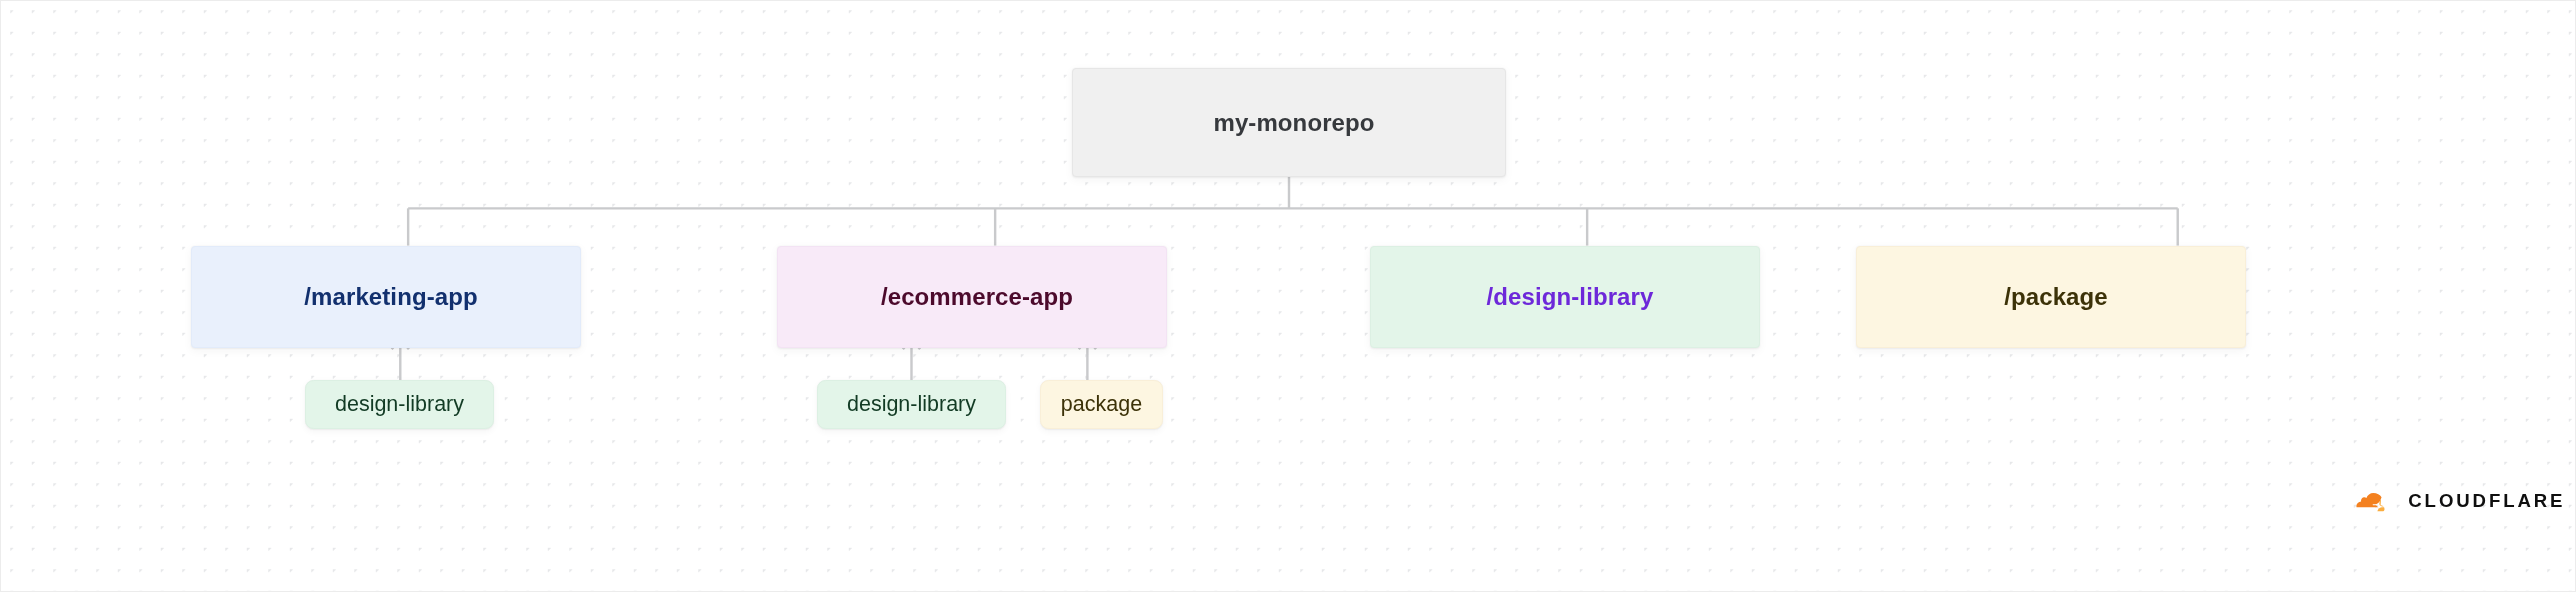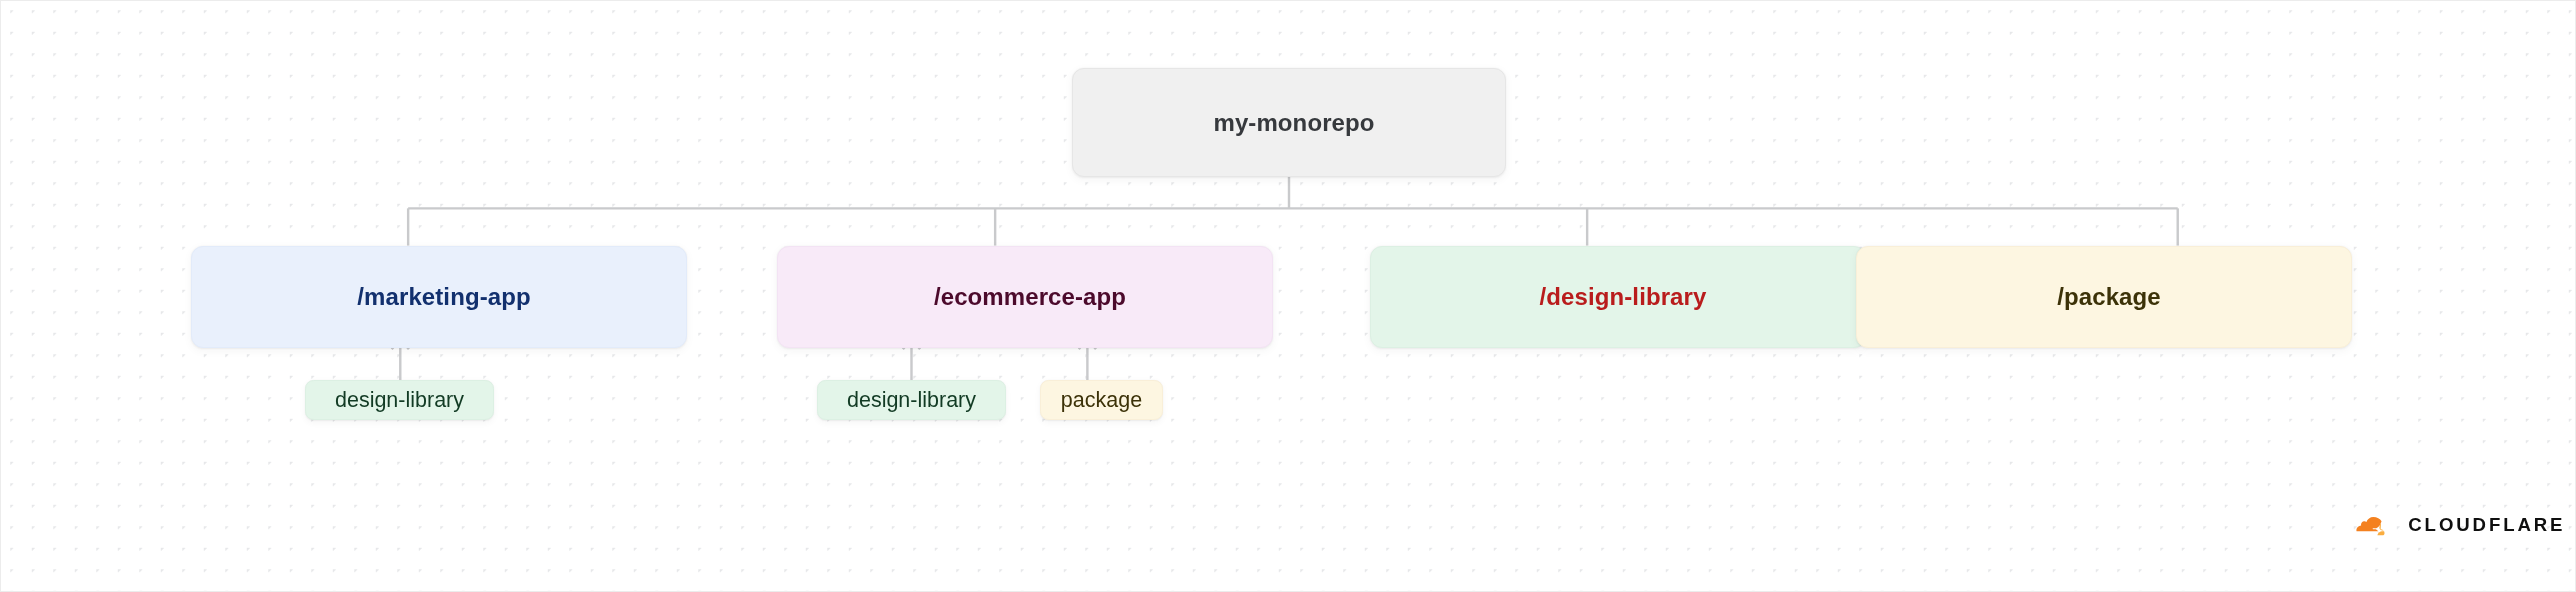--- a/index.html
+++ b/index.html
@@ -32,42 +32,42 @@
     width: 2576px; height: 592px;
     pointer-events: none;
   }
 
   
   .node {
     position: absolute;
     display: flex;
     align-items: center;
     justify-content: center;
-    border-radius: 12px;
+    border-radius: 4px;
     box-shadow: 0 0.7px 2.1px rgba(0,0,0,0.055), 0 2.9px 10px rgba(0,0,0,0.045);
     box-sizing: border-box;
     padding-left: 10px;
   }
   .node-label {
     font-weight: bold;
     letter-spacing: 0.1px;
     white-space: nowrap;
   }
 
   .node.root {
     left: 1071px; top: 67px;
     width: 434px; height: 109px;
     background: #f0f0f0;
     border: 0.7px solid #e6e6e6;
   }
   .node.root .node-label { font-size: 24px; color: #36393d; }
 
   .node.child {
     top: 245px;
-    width: 496px; height: 102px;
+    width: 390px; height: 102px;
   }
   .node.child .node-label { font-size: 24px; }
 
   .node.marketing {
     left: 190px;
     background: #e9f0fc;
     border: 0.7px solid #e2ebfa;
   }
   .node.marketing .node-label { color: #12306e; }
 
@@ -76,34 +76,34 @@
     background: #f8eaf8;
     border: 0.7px solid #f3e3f4;
   }
   .node.ecommerce .node-label { color: #4c0a2c; }
 
   .node.designlib {
     left: 1369px;
     background: #e3f5e9;
     border: 0.7px solid #dcf0e3;
   }
-  .node.designlib .node-label { color: #b91c1c; }
+  .node.designlib .node-label { color: #6d28d9; }
 
   .node.pkg {
     left: 1855px;
     background: #fdf6e1;
     border: 0.7px solid #f9efd8;
   }
   .node.pkg .node-label { color: #3c3208; }
 
   
   .pill {
     position: absolute;
     top: 379px;
-    height: 40px;
+    height: 49px;
     display: flex;
     align-items: center;
     justify-content: center;
     border-radius: 8.6px;
     box-shadow: 0 0.7px 1.4px rgba(0,0,0,0.05), 0 2.1px 7.2px rgba(0,0,0,0.04);
     box-sizing: border-box;
   }
   .pill-label {
     font-size: 21.5px;
     font-weight: normal;
@@ -126,21 +126,20 @@
   .pill.dep-e2 { left: 1025px; width: 123px; }
 
   
   #cf-logo {
     position: absolute;
     left: 2354px;
     top: 489px;
     display: flex;
     align-items: center;
     gap: 9.3px;
-    margin-top: 24px;
   }
   #cf-wordmark {
     font-size: 18.6px;
     font-weight: bold;
     letter-spacing: 2.9px;
     color: #0f0f0f;
     line-height: 1;
   }
 </style>
 </head>

